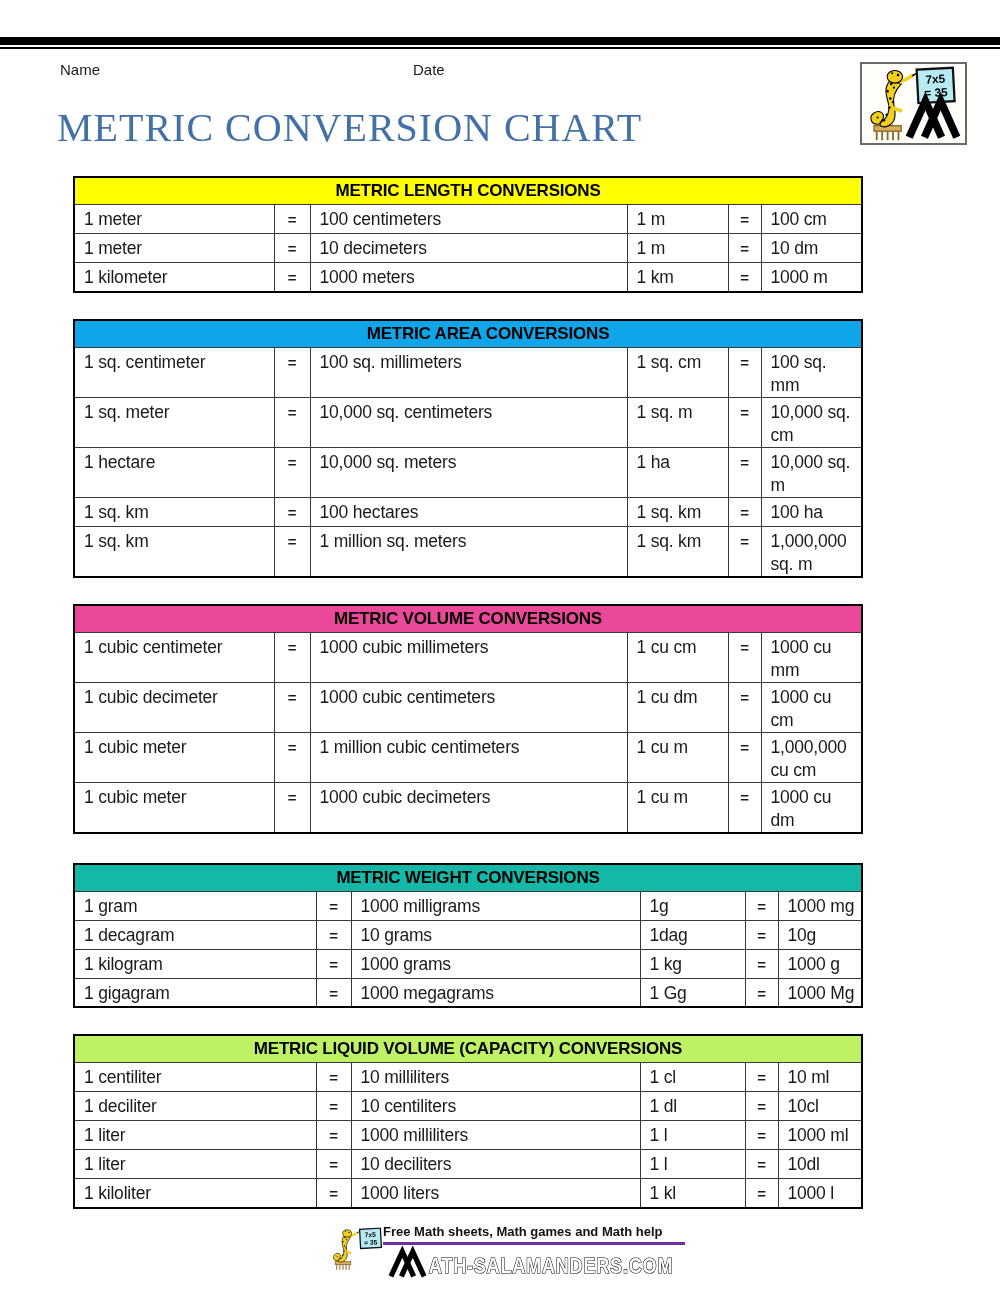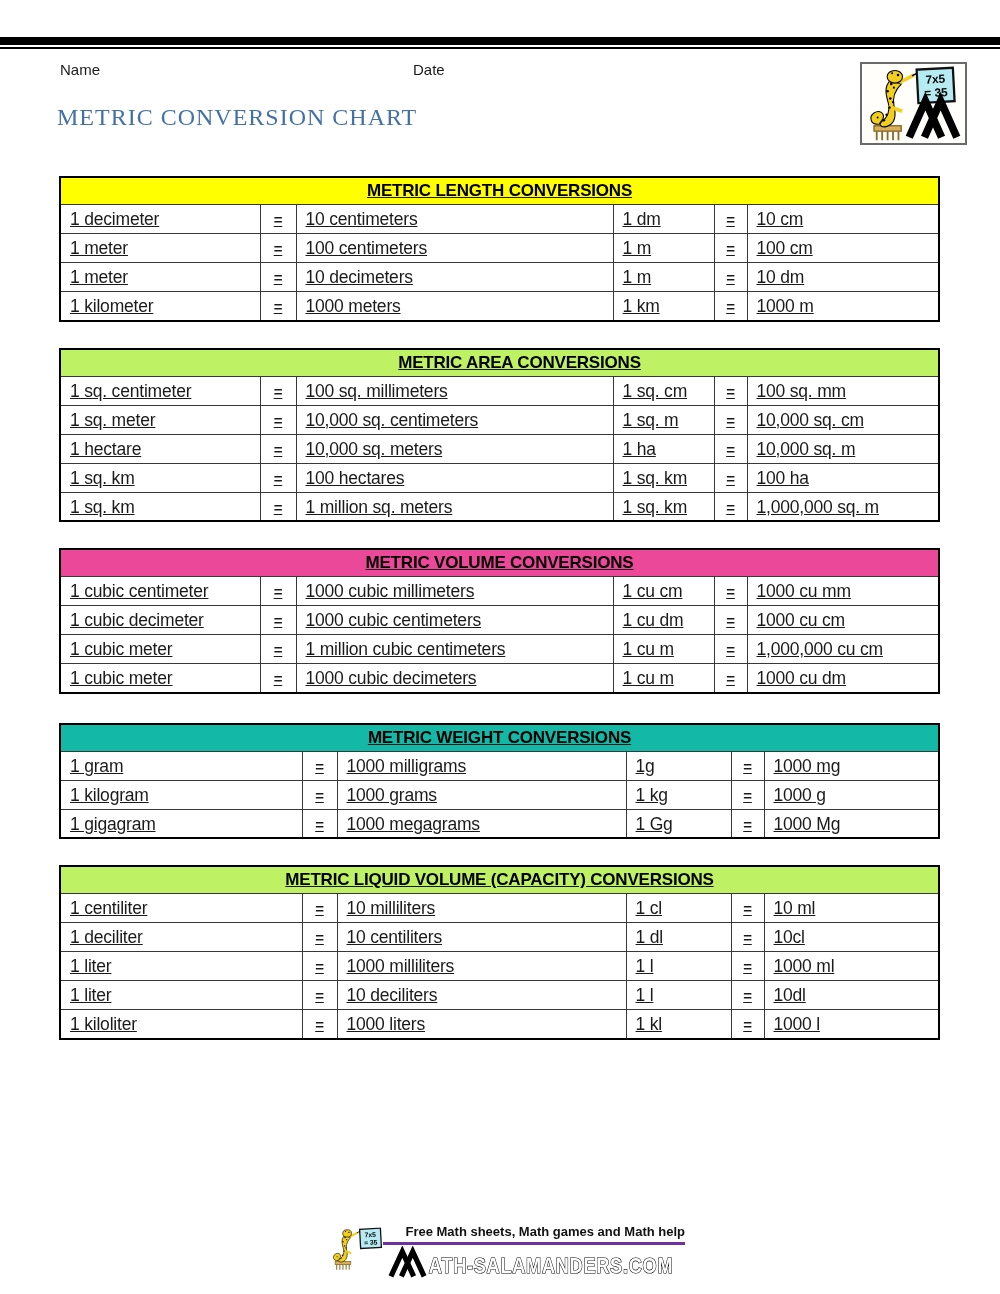--- a/index.html
+++ b/index.html
@@ -7,29 +7,29 @@
     width:1000px; height:1294px; background:#ffffff; position:relative;
     font-family:"Liberation Sans", sans-serif; color:#1a1a1a; overflow:hidden;
   }
   .topbar   { position:absolute; top:37px;  left:0; width:100%; height:8px; background:#000; }
   .topbar2  { position:absolute; top:47px;  left:0; width:100%; height:2px; background:#000; }
   .name-label { position:absolute; top:61px; left:60px;  font-size:15px; }
   .date-label { position:absolute; top:61px; left:413px; font-size:15px; }
   .page-title {
     position:absolute; top:104px; left:57px; margin:0;
     font-family:"Liberation Serif", serif; font-weight:normal;
-    font-size:24px; color:#4470a8; letter-spacing:1px;
+    font-size:40px; color:#4470a8; letter-spacing:1px;
   }
   .logo-box {
     position:absolute; top:62px; left:860px; width:107px; height:83px;
     border:2px solid #6a6a6a; background:#fffefa; box-sizing:border-box;
   }
   .logo-box svg { display:block; width:100%; height:100%; }
 
-  .tables-area { position:absolute; top:176px; left:59px; width:881px;text-decoration:underline; }
+  .tables-area { position:absolute; top:176px; left:73px; width:790px; }
   table.conv { border-collapse:collapse; width:100%; table-layout:fixed; margin-bottom:26px; }
   table.conv:nth-of-type(3) { margin-bottom:29px; }
   .conv { border:2px solid #000; }
   .conv th, .conv td { border:1px solid #383838; }
   .conv th {
     height:26px; padding:0; text-align:center; vertical-align:middle;
     font-size:17px; font-weight:bold; color:#000; letter-spacing:-0.2px;
   }
   .conv td {
     height:29px; box-sizing:border-box; padding:3px 4px 0 9px;
@@ -38,21 +38,21 @@
   }
   .conv td.eq { text-align:center; padding-left:0; padding-right:0; font-size:15px; font-weight:bold; }
 
   .footer {
     position:absolute; top:1222px; left:0; width:100%;
     display:flex; justify-content:center; align-items:flex-start;
     transform:translateX(8px);
   }
   .footer-sala { width:52px; height:46px; margin:4px 0 0 0; flex:0 0 auto; }
   .footer-col { display:flex; flex-direction:column; width:302px; }
-  .tagline { font-size:13px; font-weight:bold; text-align:right; padding:2px 0 3px 0; color:#111; }
+  .tagline { font-size:13px; font-weight:bold; text-align:left; padding:2px 0 3px 0; color:#111; }
   .purple-rule { height:3px; width:100%; }
   .site-svg { width:302px; height:36px; margin-top:1px; }
 </style>
 </head>
 <body>
 
 <svg width="0" height="0" style="position:absolute" aria-hidden="true">
   <defs>
     <symbol id="sala" viewBox="0 0 100 84">
       <g>
@@ -117,28 +117,20 @@
         <col style="width: 33px;">
         <col>
       </colgroup>
       <thead>
         <tr>
           <th colspan="6" style="background: rgb(255, 255, 0);">METRIC LENGTH CONVERSIONS</th>
         </tr>
       </thead>
       <tbody>
         <tr>
-          <td>1 decimeter</td>
-          <td class="eq">=</td>
-          <td>10 centimeters</td>
-          <td>1 dm</td>
-          <td class="eq">=</td>
-          <td>10 cm</td>
-        </tr>
-        <tr>
           <td>1 meter</td>
           <td class="eq">=</td>
           <td>100 centimeters</td>
           <td>1 m</td>
           <td class="eq">=</td>
           <td>100 cm</td>
         </tr>
         <tr>
           <td>1 meter</td>
           <td class="eq">=</td>
@@ -161,21 +153,21 @@
       <colgroup>
         <col style="width: 200px;">
         <col style="width: 36px;">
         <col style="width: 317px;">
         <col style="width: 101px;">
         <col style="width: 33px;">
         <col>
       </colgroup>
       <thead>
         <tr>
-          <th colspan="6" style="background: #bef264; padding-left: 40px;">METRIC AREA CONVERSIONS</th>
+          <th colspan="6" style="background: #0ea5e9; padding-left: 40px;">METRIC AREA CONVERSIONS</th>
         </tr>
       </thead>
       <tbody>
         <tr>
           <td>1 sq. centimeter</td>
           <td class="eq">=</td>
           <td>100 sq. millimeters</td>
           <td>1 sq. cm</td>
           <td class="eq">=</td>
           <td>100 sq. mm</td>
@@ -278,20 +270,28 @@
         </tr>
       </thead>
       <tbody>
         <tr>
           <td>1 gram</td>
           <td class="eq">=</td>
           <td>1000 milligrams</td>
           <td>1g</td>
           <td class="eq">=</td>
           <td>1000 mg</td>
+        </tr>
+        <tr>
+          <td>1 decagram</td>
+          <td class="eq">=</td>
+          <td>10 grams</td>
+          <td>1dag</td>
+          <td class="eq">=</td>
+          <td>10g</td>
         </tr>
         <tr>
           <td>1 kilogram</td>
           <td class="eq">=</td>
           <td>1000 grams</td>
           <td>1 kg</td>
           <td class="eq">=</td>
           <td>1000 g</td>
         </tr>
         <tr>

